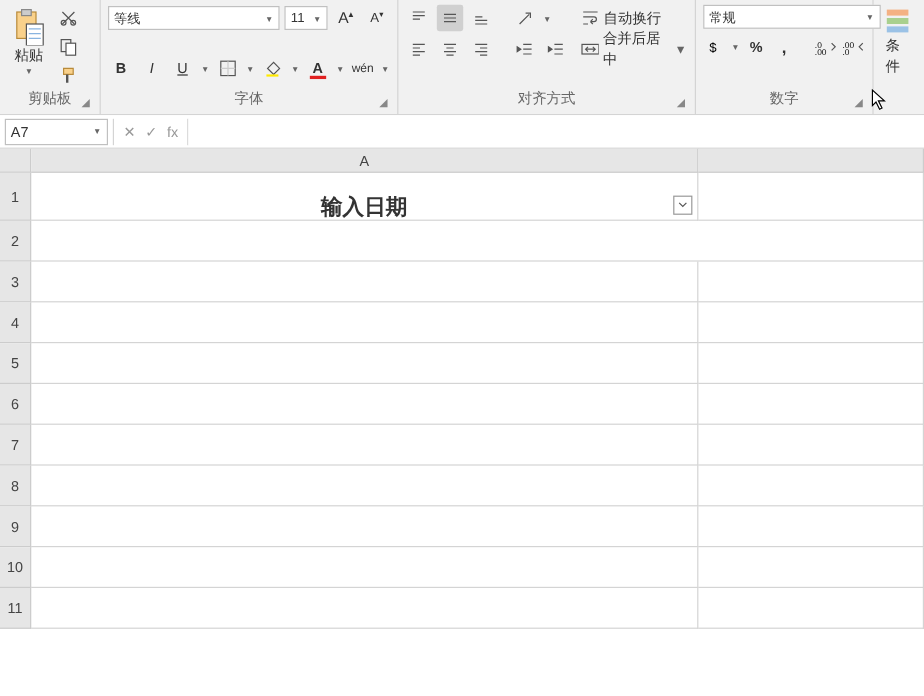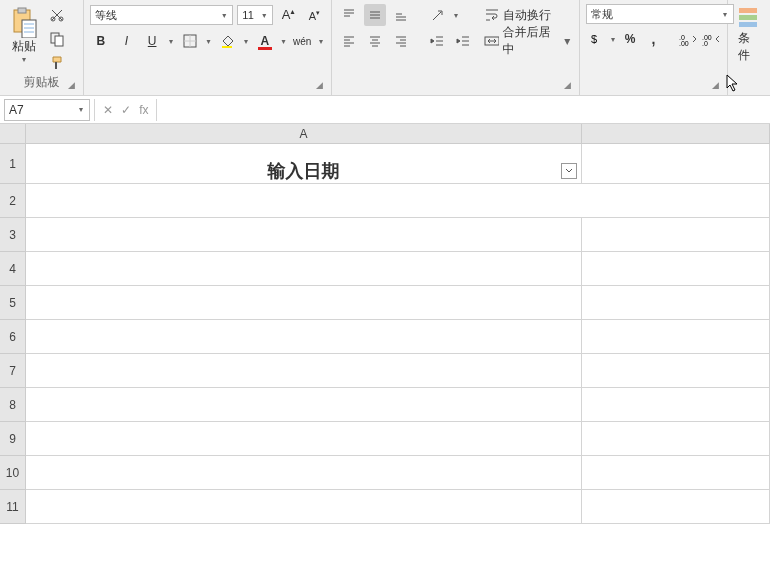--- a/index.html
+++ b/index.html
@@ -22,21 +22,21 @@
   .fx-icons { display: flex; align-items: center; gap: 8px; padding: 0 8px; color: #999; }
   .fx-input { flex: 1; height: 22px; border: none; outline: none; padding: 0 6px; font-size: 12px; }
 
   .grid-wrap { display: flex; flex-direction: column; }
   .col-headers { display: flex; height: 20px; }
   .corner { width: 26px; background: #e6e6e6; border-right: 1px solid #ccc; border-bottom: 1px solid #ccc; }
   .col-h { background: #e6e6e6; border-right: 1px solid #ccc; border-bottom: 1px solid #ccc; display: flex; align-items: center; justify-content: center; font-size: 12px; color: #444; }
   .grid-body { display: flex; flex-direction: column; }
   .grid-row { display: flex; height: 34px; }
   .row-h { width: 26px; background: #e6e6e6; border-right: 1px solid #ccc; border-bottom: 1px solid #ccc; display: flex; align-items: center; justify-content: center; font-size: 12px; color: #444; }
-  .cell { border-right: 1px solid #d4d4d4; border-bottom: 1px solid #d4d4d4; display: flex; align-items: flex-end; padding: 0 6px; font-size: 13px; position: relative; }
+  .cell { border-right: 1px solid #d4d4d4; border-bottom: 1px solid #d4d4d4; display: flex; align-items: flex-start; padding: 16px 6px; font-size: 13px; position: relative; }
   .cell.header-cell { font-weight: bold; font-size: 18px; justify-content: center; }
   .filter-btn { position: absolute; right: 4px; bottom: 4px; width: 16px; height: 16px; border: 1px solid #999; background: #fff; display: flex; align-items: center; justify-content: center; cursor: pointer; }
   .cell.num { justify-content: flex-end; }
   .cursor-arrow { position: absolute; left: 726px; top: 74px; pointer-events: none; }
 </style>
 </head>
 <body>
 
 <div class="ribbon">
 
@@ -72,21 +72,21 @@
               <path d="M7 7v7" stroke="#555" stroke-width="2"></path>
             </svg>
           </div>
       </div>
     </div>
     <div class="group-label">剪贴板</div>
     <div class="group-launcher">◢</div>
   </div>
 
   <div class="group" style="width:248px">
-    <div style="display:flex;flex-direction:column;gap:4px;height:64px">
+    <div style="display:flex;flex-direction:column;gap:20px;height:64px">
       <div class="row">
         <div class="sel" style="width:144px">
             <span>等线</span>
             <span class="dd">▾</span>
           </div>
         <div class="sel" style="width:36px">
             <span>11</span>
             <span class="dd">▾</span>
           </div>
         <div class="sm-btn">
@@ -127,20 +127,21 @@
               <rect width="14" height="3" fill="#e02020"></rect>
             </svg>
           </div>
           <span class="dd">▾</span>
         <div class="sm-btn">
             <span style="font-size:10px">wén</span>
           </div>
           <span class="dd">▾</span>
       </div>
     </div>
+    <div class="group-label">字体</div>
     <div class="group-launcher">◢</div>
   </div>
 
   <div class="group" style="width:248px">
     <div style="display:flex;gap:8px;height:64px">
       <div style="display:flex;flex-direction:column;gap:4px">
         <div class="row">
           <div class="sm-btn">
               <svg width="14" height="14">
                 <path d="M2 2h10M2 5h10M2 8h6" stroke="#555"></path>
@@ -203,20 +204,21 @@
         <div class="lbl-btn">
           <svg width="16" height="16">
               <rect x="1" y="4" width="14" height="8" fill="none" stroke="#555"></rect>
               <path d="M4 8h8M6 6l-2 2 2 2M10 6l2 2-2 2" stroke="#555" fill="none"></path>
             </svg>
           <span>合并后居中</span>
           <span class="dd">▾</span>
         </div>
       </div>
     </div>
+    <div class="group-label">对齐方式</div>
     <div class="group-launcher">◢</div>
   </div>
 
   <div class="group" style="width:148px">
     <div style="display:flex;flex-direction:column;gap:4px;height:64px">
       <div class="sel" style="width:148px">
           <span>常规</span>
           <span class="dd">▾</span>
         </div>
       <div class="row">
@@ -242,20 +244,21 @@
           </div>
         <div class="sm-btn">
             <svg width="18" height="14">
               <text x="0" y="8" font-size="7">.00</text>
               <text x="0" y="14" font-size="7">.0</text>
               <path d="M17 4l-3 3 3 3" stroke="#555" fill="none"></path>
             </svg>
           </div>
       </div>
     </div>
+    <div class="group-label">数字</div>
     <div class="group-launcher">◢</div>
   </div>
 
   <div class="group" style="width:40px;border-right:none">
     <div class="big-btn">
       <svg width="24" height="24">
           <rect x="3" y="2" width="18" height="5" fill="#f4b183"></rect>
           <rect x="3" y="9" width="18" height="5" fill="#a9d08e"></rect>
           <rect x="3" y="16" width="18" height="5" fill="#9bc2e6"></rect>
         </svg>

